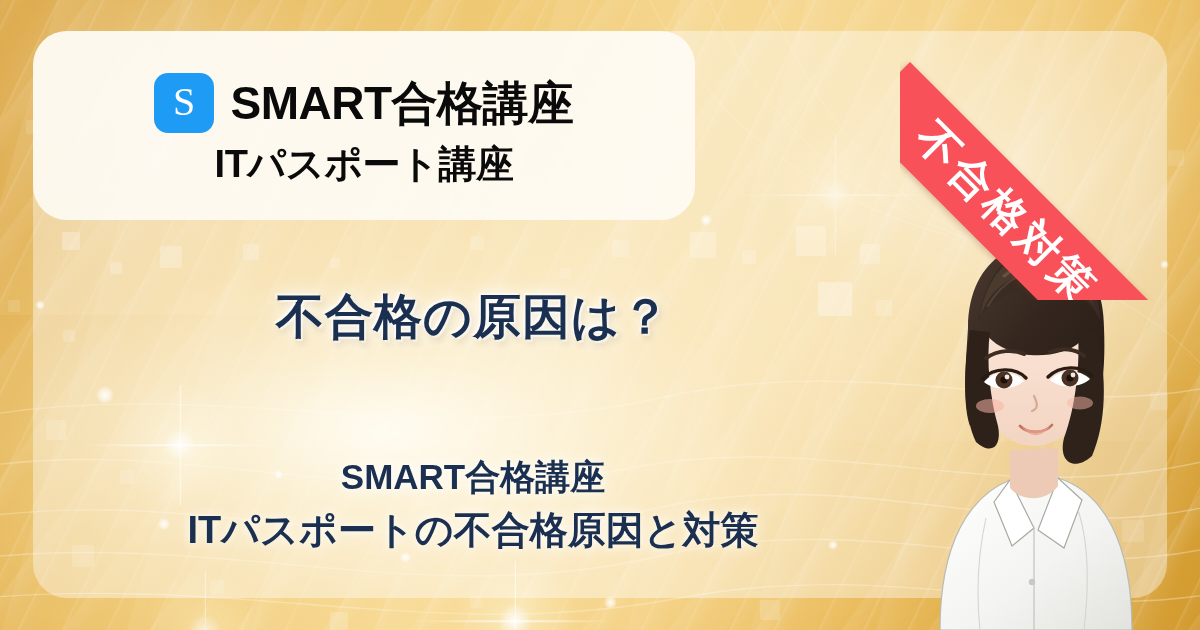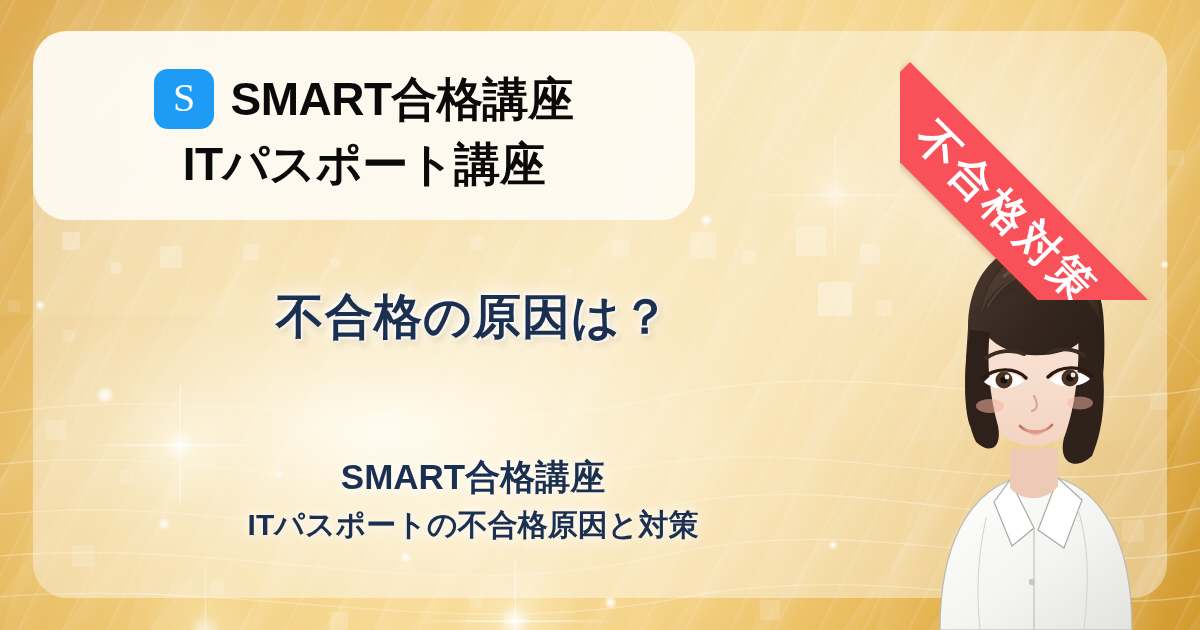--- a/index.html
+++ b/index.html
@@ -187,21 +187,21 @@
   .brand-logo svg { display:block; }
   .header-title-1 {
     font-size: 46px;
     font-weight: 700;
     color: #0a0a0a;
     letter-spacing: -0.5px;
     line-height: 1;
     white-space: nowrap;
   }
   .header-title-2 {
-    font-size: 46px;
+    font-size: 38px;
     font-weight: 700;
     color: #0a0a0a;
     letter-spacing: -0.5px;
     line-height: 1;
     white-space: nowrap;
     margin-top: 6px;
   }
 
   
   .headline {
@@ -232,21 +232,21 @@
     width: 880px;
     text-align: center;
     color: #1b3050;
     font-weight: 700;
     line-height: 1.28;
     text-shadow:
       0 0 9px rgba(255,255,255,0.9),
       0 0 18px rgba(255,255,255,0.7);
   }
   .subtitle .sub-l1 { display:block; font-size: 35px; letter-spacing: 0px; white-space: nowrap; }
-  .subtitle .sub-l2 { display:block; font-size: 30px; letter-spacing: 0px; white-space: nowrap; margin-top: 6px; }
+  .subtitle .sub-l2 { display:block; font-size: 38px; letter-spacing: 0px; white-space: nowrap; margin-top: 6px; }
 
   
   .ribbon-wrap {
     position: absolute;
     right: 0;
     top: 0;
     width: 300px;
     height: 300px;
     overflow: hidden;
     pointer-events: none;

